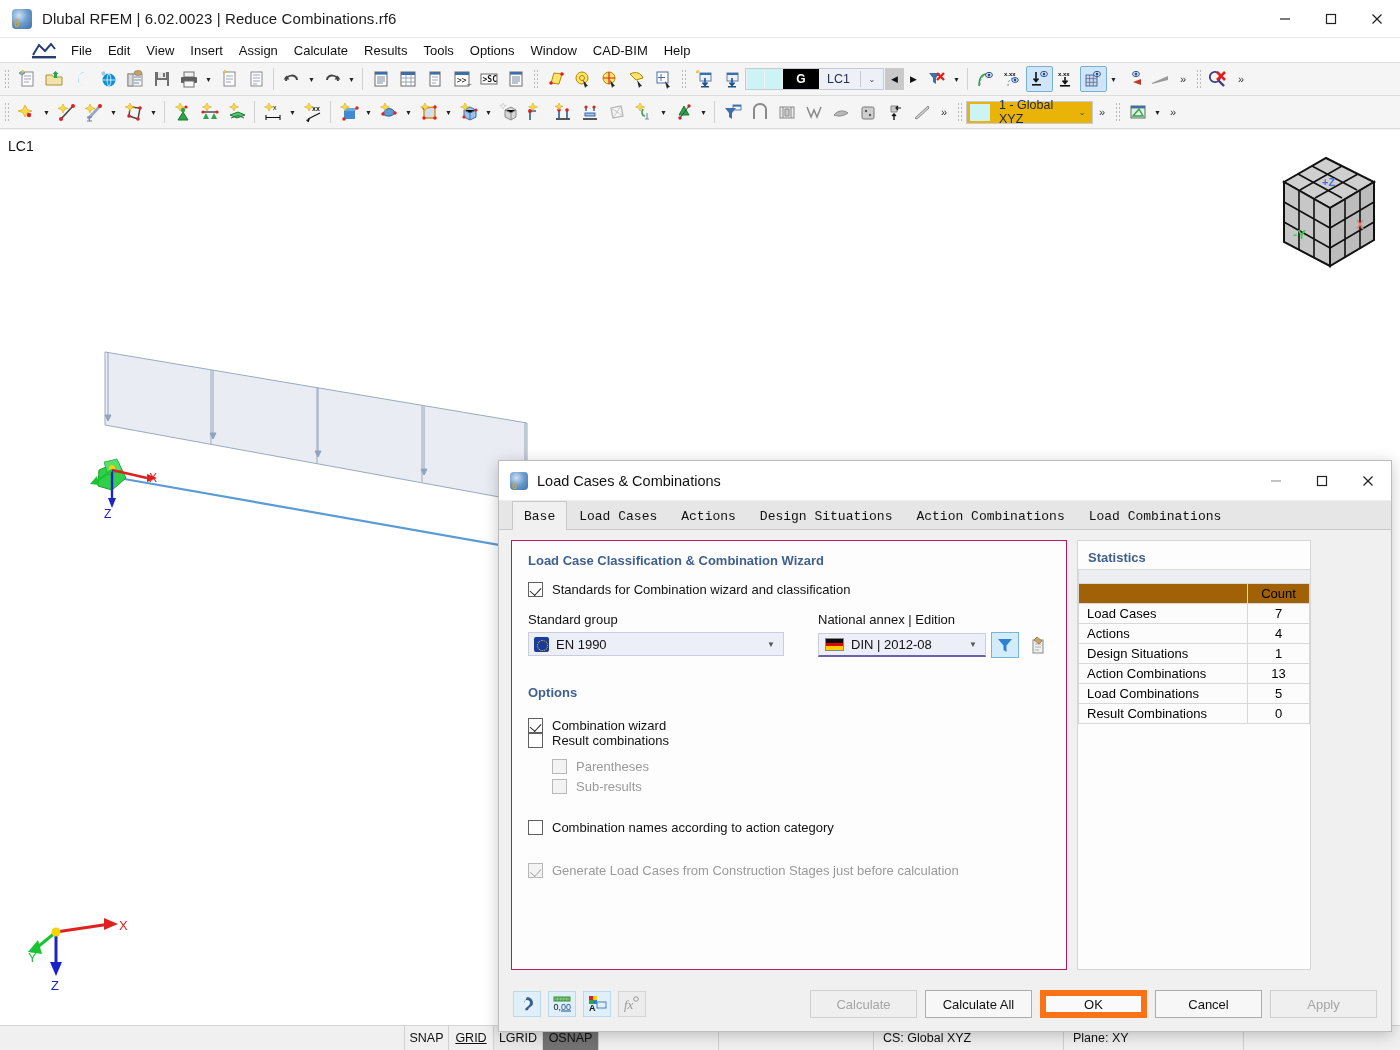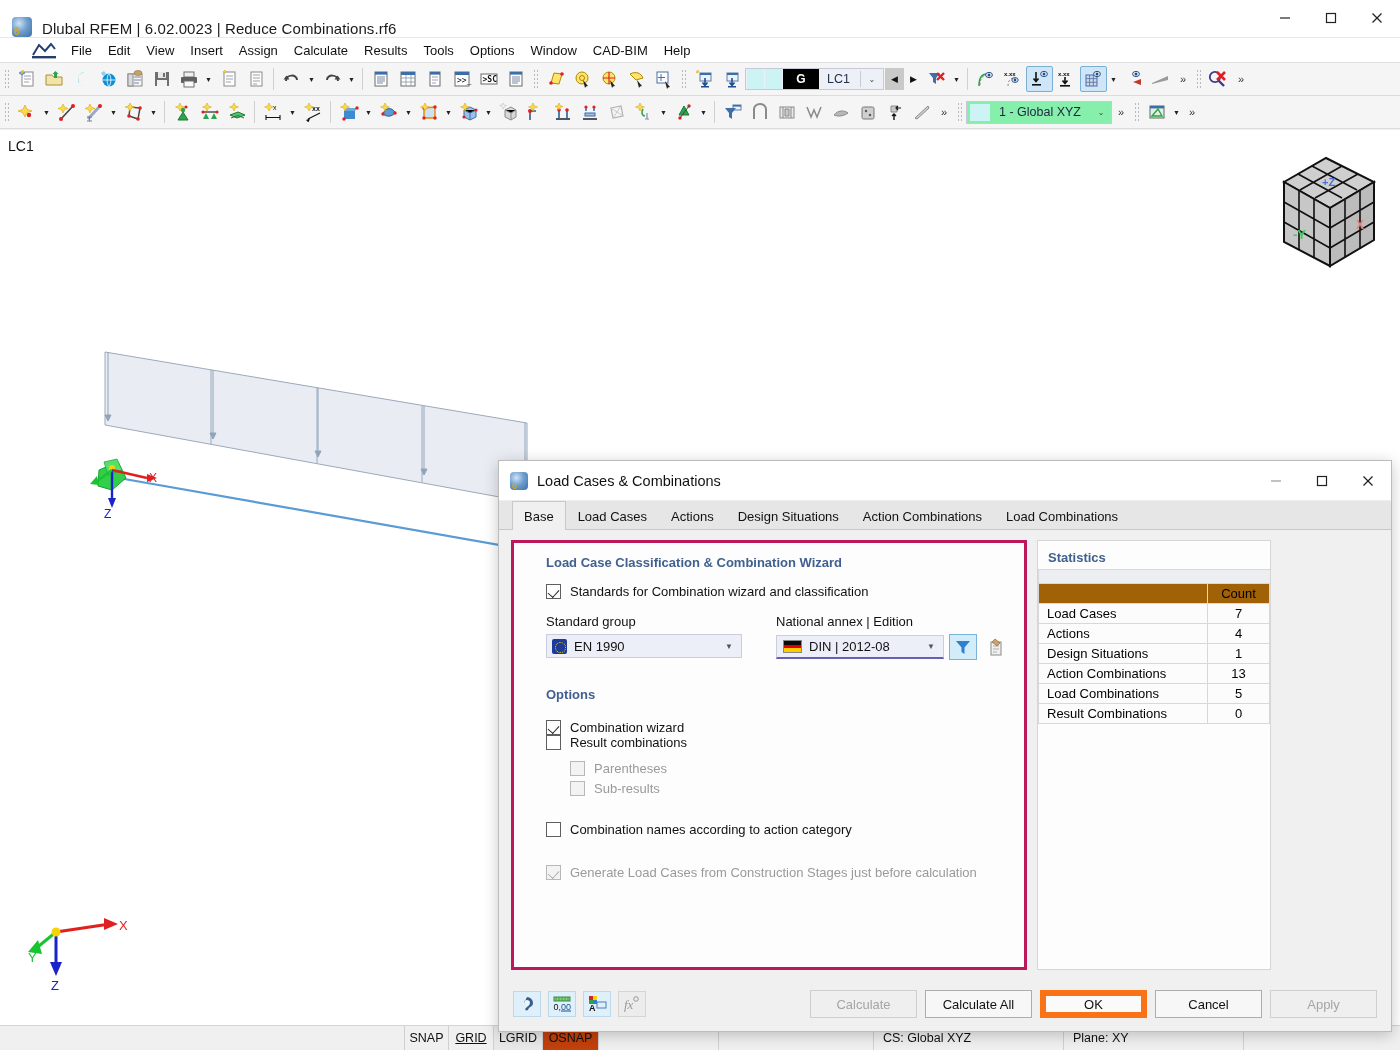--- a/index.html
+++ b/index.html
@@ -9,21 +9,21 @@
     font-size:13px;
     color:#000;
     background:#ffffff;
     -webkit-font-smoothing:antialiased;
   }
   .app { position:relative; width:1400px; height:1050px; background:#f0f0f0; }
 
   
   .titlebar{
     position:absolute; left:0; top:0; width:1400px; height:38px;
-    background:#ffffff; display:flex; align-items:flex-end;
+    background:#ffffff; display:flex; align-items:center;
     border-bottom:1px solid #e8e8e8;
   }
   .title-icon{
     width:20px; height:20px; margin-left:12px; margin-right:10px;
     background:radial-gradient(circle at 35% 32%, #cfe2f5 0%, #6f9fcf 45%, #3a6ea5 100%);
     border-radius:4px; position:relative; flex:0 0 auto;
   }
   .title-icon::after{
     content:"6"; position:absolute; left:2px; bottom:0px; font-size:10px;
     font-weight:bold; color:#d8a520;
@@ -90,21 +90,21 @@
   .lc-divider{ width:1px;height:16px;background:#c7c9d6; }
   .lc-drop{ width:22px; height:20px; display:flex; align-items:center; justify-content:center;
             font-size:8px; color:#444; }
   .spin{
     width:19px;height:22px;display:flex;align-items:center;justify-content:center;
     background:#c9c9c9; font-size:9px; color:#111; flex:0 0 auto;
   }
   .spin.r{ background:#f5f5f5; }
 
   .cs-combo{
-    display:flex;align-items:center;height:23px;width:146px;background:#86efac;
+    display:flex;align-items:center;height:23px;width:127px;background:#eab308;
     border:1px solid #c7c9d6;flex:0 0 auto;
   }
   .cs-sw{ width:20px;height:17px;background:#cdf4f4;margin-left:3px; }
   .cs-text{ flex:1; padding-left:9px; font-size:12.5px; color:#1d2540; }
   .cs-drop{ width:20px;text-align:center;font-size:8px;color:#444; }
 
   
   .workspace{
     position:absolute; left:0; top:130px; width:1400px; height:895px;
     background:#ffffff; overflow:hidden;
@@ -140,29 +140,29 @@
   .dlg-titletext{ font-size:14.5px; color:#111; }
   .dlg-wc{ margin-left:auto; display:flex; }
   .dlg-wc .wc{ height:40px; }
 
   .dlg-tabs{
     height:29px; background:#e6e6e6; display:flex; align-items:flex-end; padding-left:13px;
     border-bottom:1px solid #c8c8c8;
   }
   .tab{
     height:27px; padding:11px 11px; display:flex; align-items:center; font-size:13px;
-    color:#111; background:#e6e6e6; border:1px solid transparent; border-bottom:none;
+    color:#111; background:#e6e6e6; border:1px solid transparent; border-bottom:none;font-family:Liberation Mono, monospace;
   }
   .tab.active{ background:#f0f0f0; border-color:#c8c8c8; height:29px; position:relative; top:1px; }
 
   .dlg-body{ position:relative; height:440px; background:#f0f0f0; padding:10px 12px 0 12px;
              display:flex; gap:10px; }
   .panel-left{
-    width:516px; background:#fdfdfd; border:3px solid #be185d;
-    padding:12px 14px 0 32px; position:relative;
+    width:556px; background:#fdfdfd; border:1px solid #be185d;
+    padding:12px 14px 0 16px; position:relative;
   }
   .panel-right{
     width:234px; background:#fdfdfd; border:1px solid #d6d6d6; position:relative;
   }
   .grp-title{ color:#41608f; font-weight:bold; font-size:13px; margin-bottom:14px; }
   .row{ display:flex; align-items:flex-end; }
 
   .cb{
     width:15px; height:15px; border:1px solid #5f5f5f; background:#fff;
     flex:0 0 auto; position:relative; margin-right:9px;
@@ -891,21 +891,21 @@
         </g>
       </svg>
     </div>
   </div>
 
   <div class="statusbar">
     <div style="width:405px;height:24px;border-right:1px solid #d0d0d0;"></div>
     <div class="sb-cell" style="width:44px;">SNAP</div>
     <div class="sb-cell" style="width:45px;text-decoration:underline;">GRID</div>
     <div class="sb-cell" style="width:49px;background:#e9e9e9;">LGRID</div>
-    <div class="sb-cell" style="width:56px;background:#c2410c;">OSNAP</div>
+    <div class="sb-cell" style="width:56px;background:#737373;">OSNAP</div>
     <div class="sb-cell" style="width:120px;"></div>
     <div class="sb-cell" style="width:155px;"></div>
     <div class="sb-cell" style="width:190px;justify-content:flex-start;">CS: Global XYZ</div>
     <div class="sb-cell" style="width:180px;justify-content:flex-start;">Plane: XY</div>
   </div>
 
   <div class="dialog">
 
     <div class="dlg-title">
       <div class="dlg-icon"></div>

